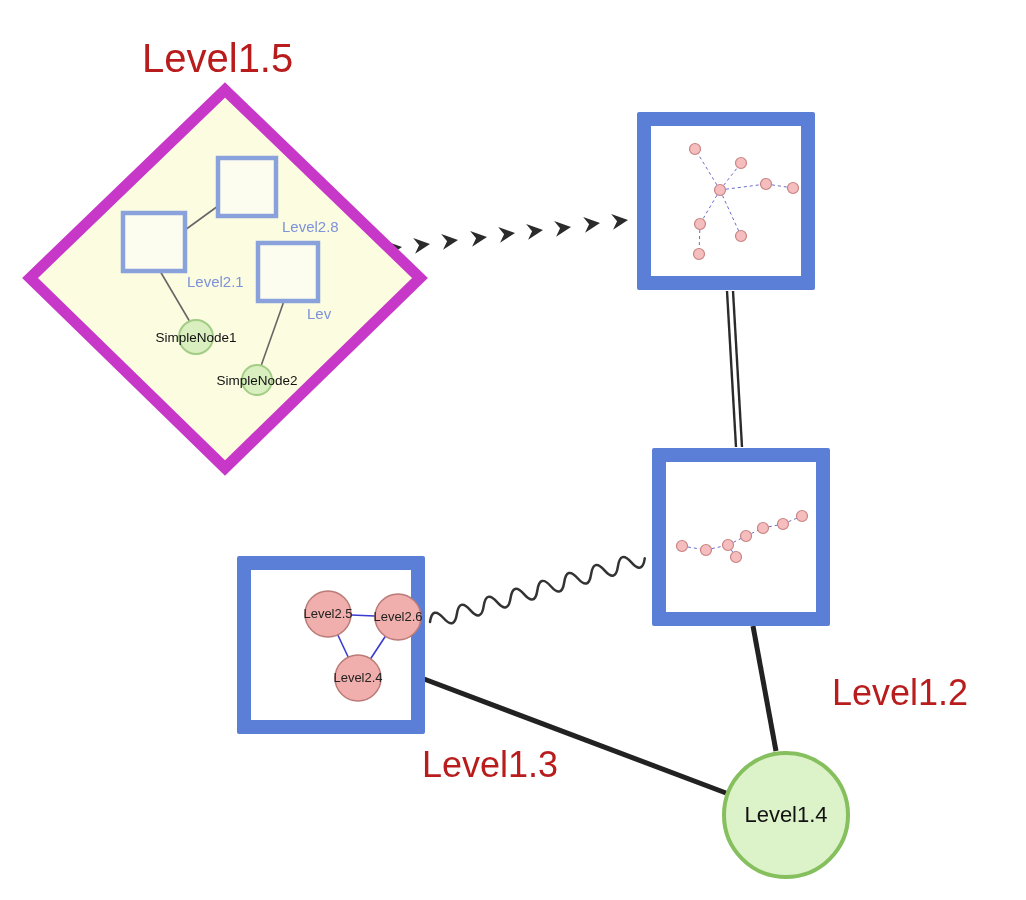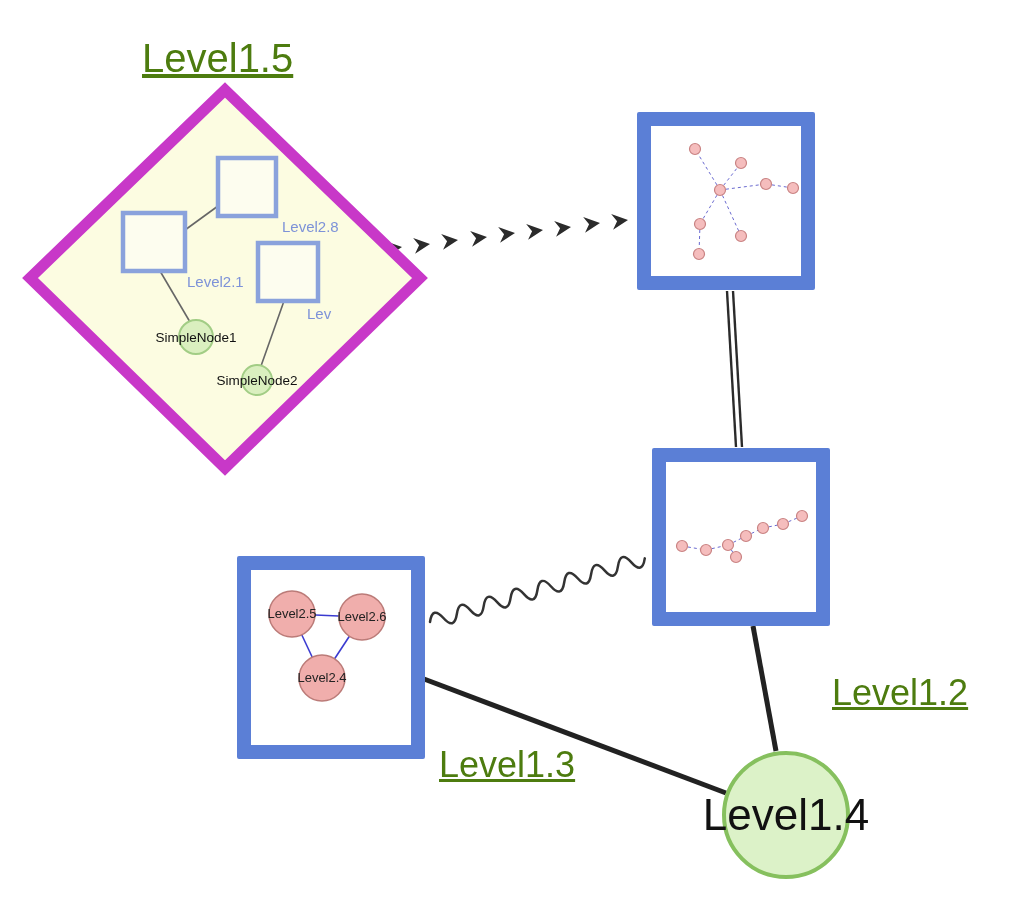--- a/index.html
+++ b/index.html
@@ -7,26 +7,25 @@
   .canvas {
     position: relative;
     width: 1026px;
     height: 900px;
     background: #ffffff;
     overflow: hidden;
   }
   .layer { position: absolute; left: 0; top: 0; }
   .big-label {
     position: absolute;
-    color: #4d7c0f;
+    color: #b91c1c;
     font-size: 36px;
     font-weight: 500;
     white-space: nowrap;
     user-select: none;
-    text-decoration: underline;
   }
   .group-node {
     position: absolute;
     border: 14px solid #5b7fd6;
     background: #ffffff;
     border-radius: 2px;
   }
   .group-node svg { display: block; }
   .circle-node {
     position: absolute;
@@ -34,21 +33,21 @@
     width: 128px; height: 128px;
     border-radius: 50%;
     border: 4px solid #86c05e;
     background: #dcf2c8;
     display: flex;
     align-items: center;
     justify-content: center;
   }
   .circle-node .circle-label {
     color: #111;
-    font-size: 44px;
+    font-size: 22px;
     white-space: nowrap;
   }
   svg text { font-family: "Liberation Sans", sans-serif; }
 </style>
 </head>
 <body>
 
 <div class="canvas">
 
   <svg class="layer" width="1026" height="900" viewBox="0 0 1026 900">
@@ -168,34 +167,34 @@
         <circle cx="80" cy="74" r="5.5"></circle>
         <circle cx="97" cy="66" r="5.5"></circle>
         <circle cx="117" cy="62" r="5.5"></circle>
         <circle cx="136" cy="54" r="5.5"></circle>
         <circle cx="70" cy="95" r="5.5"></circle>
       </g>
     </svg>
   </div>
   <div class="big-label" style="left:832px; top:640px;margin-top:32px;">Level1.2</div>
 
-  <div class="group-node" style="left:237px; top:556px; width:188px; height:203px;">
+  <div class="group-node" style="left:237px; top:556px; width:188px; height:178px;padding-left:36px;">
     <svg width="160" height="150" viewBox="0 0 160 150">
       <g stroke="#3a3ad0" stroke-width="1.6">
         <line x1="41" y1="44" x2="111" y2="47"></line>
         <line x1="41" y1="44" x2="71" y2="108"></line>
         <line x1="111" y1="47" x2="71" y2="108"></line>
       </g>
       <circle cx="41" cy="44" r="23" fill="#f0aeac" stroke="#bb7b78" stroke-width="1.5"></circle>
       <circle cx="111" cy="47" r="23" fill="#f0aeac" stroke="#bb7b78" stroke-width="1.5"></circle>
       <circle cx="71" cy="108" r="23" fill="#f0aeac" stroke="#bb7b78" stroke-width="1.5"></circle>
       <text x="41" y="48" font-size="13" fill="#222" text-anchor="middle">Level2.5</text>
       <text x="111" y="51" font-size="13" fill="#222" text-anchor="middle">Level2.6</text>
       <text x="71" y="112" font-size="13" fill="#222" text-anchor="middle">Level2.4</text>
     </svg>
   </div>
-  <div class="big-label" style="left:439px; top:744px;">Level1.3</div>
+  <div class="big-label" style="left:422px; top:744px;">Level1.3</div>
 
   <div class="circle-node">
     <span class="circle-label">Level1.4</span>
   </div>
 
 </div>
 
 </body></html>

